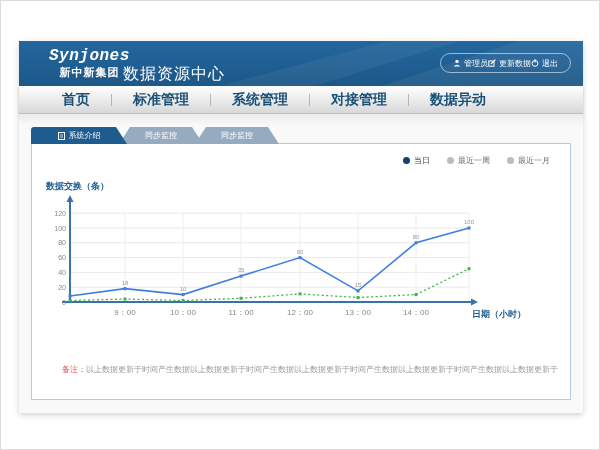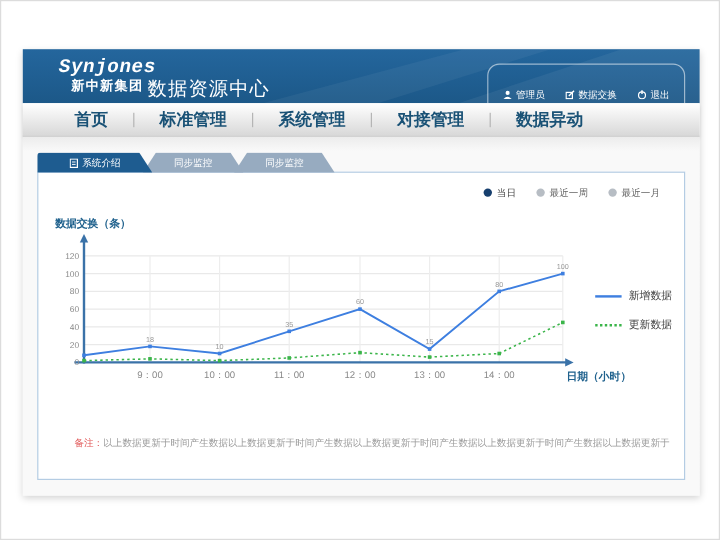--- a/index.html
+++ b/index.html
@@ -7,21 +7,21 @@
   .page{position:absolute;inset:0;border:1px solid #dcdcdc;box-sizing:border-box;background:#fff;}
   .window{position:absolute;left:18px;top:40px;width:564px;height:372px;background:#fbfbfb;box-shadow:0 2px 6px rgba(0,0,0,.18);}
   
   .hdr{position:absolute;left:0;top:0;right:0;height:45px;background:linear-gradient(#24669d,#1c5888);overflow:hidden;}
   .hdr .swoosh1{position:absolute;right:-20px;top:0;width:340px;height:100%;background:rgba(255,255,255,.06);clip-path:polygon(35% 100%,75% 0,100% 0,100% 100%);}
   .hdr .swoosh2{position:absolute;right:-20px;top:0;width:480px;height:100%;background:rgba(255,255,255,.05);clip-path:polygon(20% 100%,55% 0,70% 0,40% 100%);}
   .logo{position:absolute;left:30px;top:7px;color:#fff;text-align:center;line-height:1;}
   .logo .brand{font-size:16px;font-weight:bold;font-style:italic;letter-spacing:.5px;font-family:Liberation Mono, monospace;}
   .logo .company{font-size:11px;font-weight:bold;margin-top:3px;letter-spacing:1px;}
   .app-title{position:absolute;left:104px;top:23px;color:#fff;font-size:16px;letter-spacing:1px;}
-  .user-pill{position:absolute;right:12px;top:12px;height:18px;border:1px solid rgba(255,255,255,.55);border-radius:10px;display:flex;align-items:center;padding:16px 12px;gap:17px;}
+  .user-pill{position:absolute;right:12px;top:12px;height:18px;border:1px solid rgba(255,255,255,.55);border-radius:10px;display:flex;align-items:center;padding:0 12px;}
   .pill-item{display:flex;align-items:center;gap:3px;color:#fff;font-size:8px;cursor:pointer;white-space:nowrap;}
   .pill-item svg{display:block;}
   
   .nav{position:absolute;left:0;top:45px;right:0;height:27px;background:linear-gradient(#ffffff,#d8d8d8);border-bottom:1px solid #bfbfbf;box-shadow:0 2px 3px rgba(0,0,0,.12);display:flex;align-items:center;padding-left:22px;}
   .nav-item{color:#1a5276;font-weight:bold;font-size:14px;padding:0 21px;cursor:pointer;white-space:nowrap;}
   .nav-sep{width:1px;height:12px;background:#b5b5b5;}
   
   .content{position:absolute;left:0;top:73px;right:0;bottom:0;background:linear-gradient(#ececec,#f9f9f9 12px,#f9f9f9);}
   .tabs{position:absolute;left:12px;top:13px;display:flex;height:17px;z-index:3;}
   .tab{height:17px;display:flex;align-items:center;justify-content:center;gap:4px;color:#fff;font-size:8px;font-weight:normal;cursor:pointer;}
@@ -64,21 +64,21 @@
               <circle cx="4" cy="2.4" r="1.7" fill="#fff"></circle>
               <path d="M0.6 7.6 Q4 3.8 7.4 7.6 Z" fill="#fff"></path>
             </svg>
           <span>管理员</span>
         </div>
         <div class="pill-item">
           <svg width="8" height="8" viewBox="0 0 8 8">
               <rect x="0.8" y="2" width="5.2" height="5.2" fill="none" stroke="#fff" stroke-width="1"></rect>
               <line x1="3" y1="5" x2="7.4" y2="0.6" stroke="#fff" stroke-width="1.2"></line>
             </svg>
-          <span>数据交换</span>
+          <span>更新数据</span>
         </div>
         <div class="pill-item">
           <svg width="8" height="8" viewBox="0 0 8 8">
               <circle cx="4" cy="4.4" r="2.9" fill="none" stroke="#fff" stroke-width="1"></circle>
               <line x1="4" y1="0.2" x2="4" y2="3.4" stroke="#fff" stroke-width="1.2"></line>
             </svg>
           <span>退出</span>
         </div>
       </div>
     </div>
@@ -182,30 +182,20 @@
               <rect x="14.5" y="108.02" width="3" height="3" fill="#3bb54a"></rect>
               <rect x="69.5" y="106.54" width="3" height="3" fill="#3bb54a"></rect>
               <rect x="127.5" y="108.02" width="3" height="3" fill="#3bb54a"></rect>
               <rect x="185.5" y="105.8" width="3" height="3" fill="#3bb54a"></rect>
               <rect x="244.5" y="101.36" width="3" height="3" fill="#3bb54a"></rect>
               <rect x="302.5" y="105.06" width="3" height="3" fill="#3bb54a"></rect>
               <rect x="360.5" y="102.1" width="3" height="3" fill="#3bb54a"></rect>
               <rect x="413.5" y="76.2" width="3" height="3" fill="#3bb54a"></rect>
             </svg></div>
 
-        <div class="chart-legend">
-          <div class="leg-row">
-            <span class="leg-line"></span>
-            <span>新增数据</span>
-          </div>
-          <div class="leg-row">
-            <span class="leg-line dotted"></span>
-            <span>更新数据</span>
-          </div>
-        </div>
 
         <div class="note">
           <span class="tag">备注：</span><span>以上数据更新于时间产生数据以上数据更新于时间产生数据以上数据更新于时间产生数据以上数据更新于时间产生数据以上数据更新于</span>
         </div>
       </div>
     </div>
 
   </div>
 </div>
 

